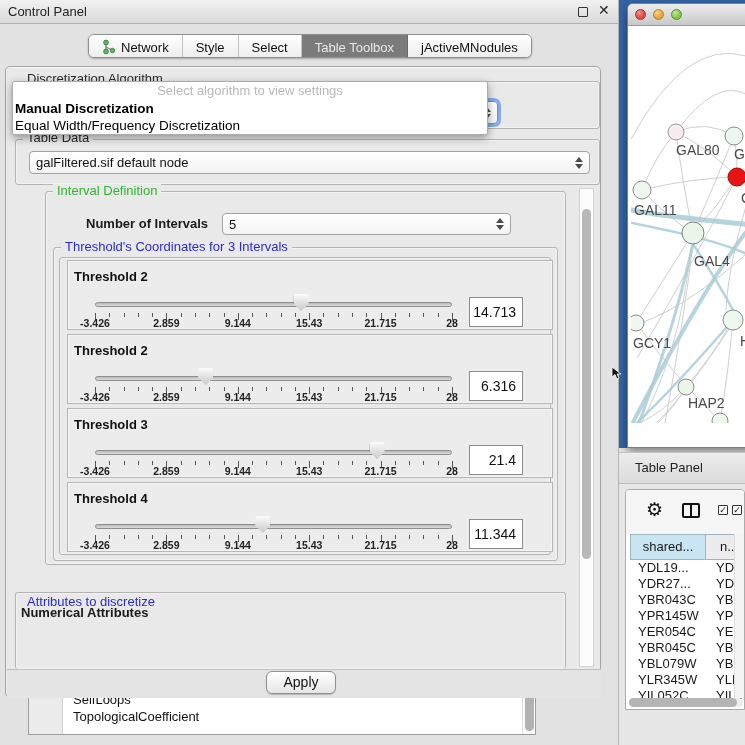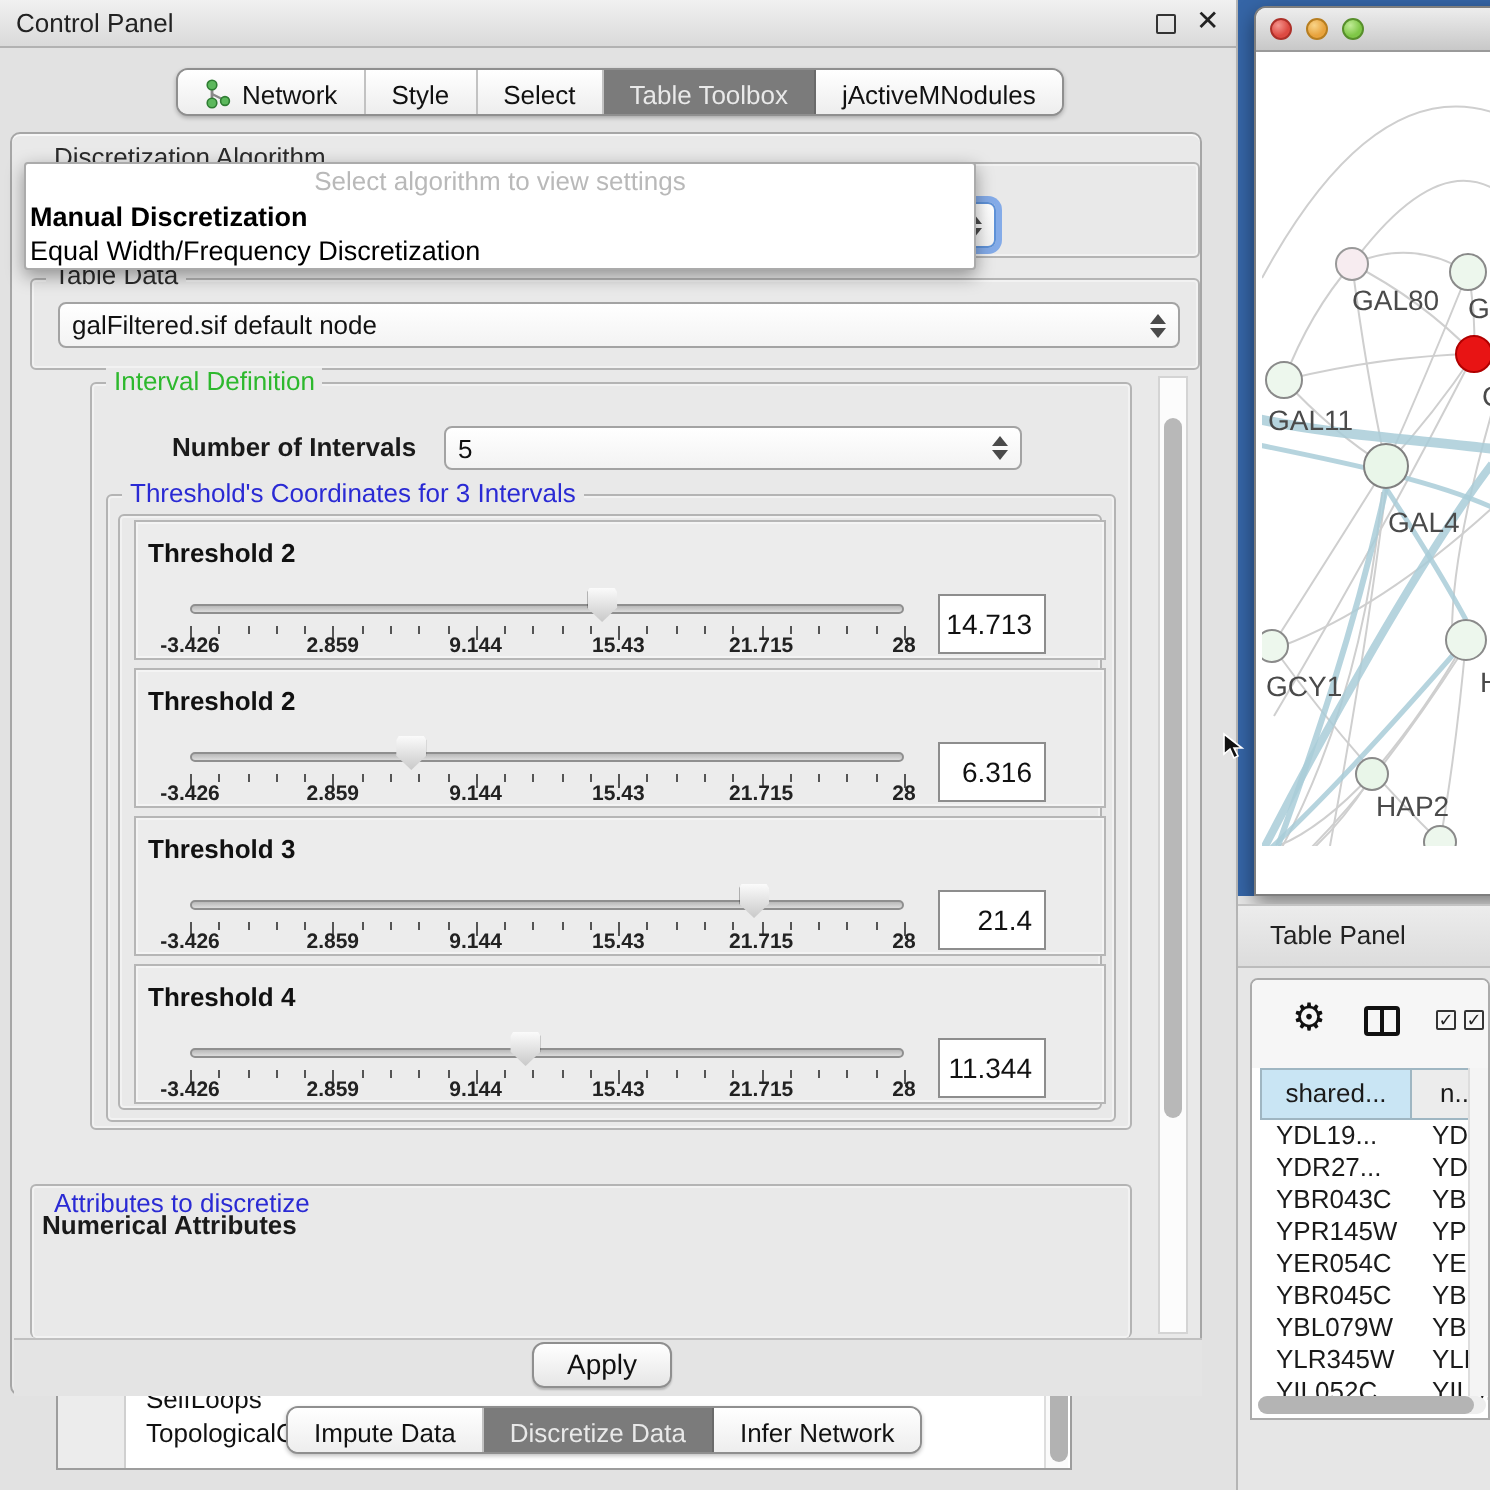--- a/index.html
+++ b/index.html
@@ -373,33 +373,20 @@
 
       <div id="apply-bar" class="abs"></div>
 
       <div id="left-vsb" class="abs" style="left:573px; top:121px; height:479px;">
           <div class="thumb"></div>
         </div>
     </div>
 
     <div id="apply-btn" class="abs">Apply</div>
 
-    <div class="abs" style="left:143px; top:703px;">
-      <div class="segbar" id="bottom-tabs">
-          <div class="seg">
-            <span>Impute Data</span>
-          </div>
-          <div class="seg sel">
-            <span>Discretize Data</span>
-          </div>
-          <div class="seg">
-            <span>Infer Network</span>
-          </div>
-        </div>
-    </div>
 
     <div id="algo-popup" class="abs">
       <div class="prompt">Select algorithm to view settings</div>
       <div id="algo-options">
           <div class="opt b">Manual Discretization</div>
           <div class="opt">Equal Width/Frequency Discretization</div>
         </div>
     </div>
   </div>
 

